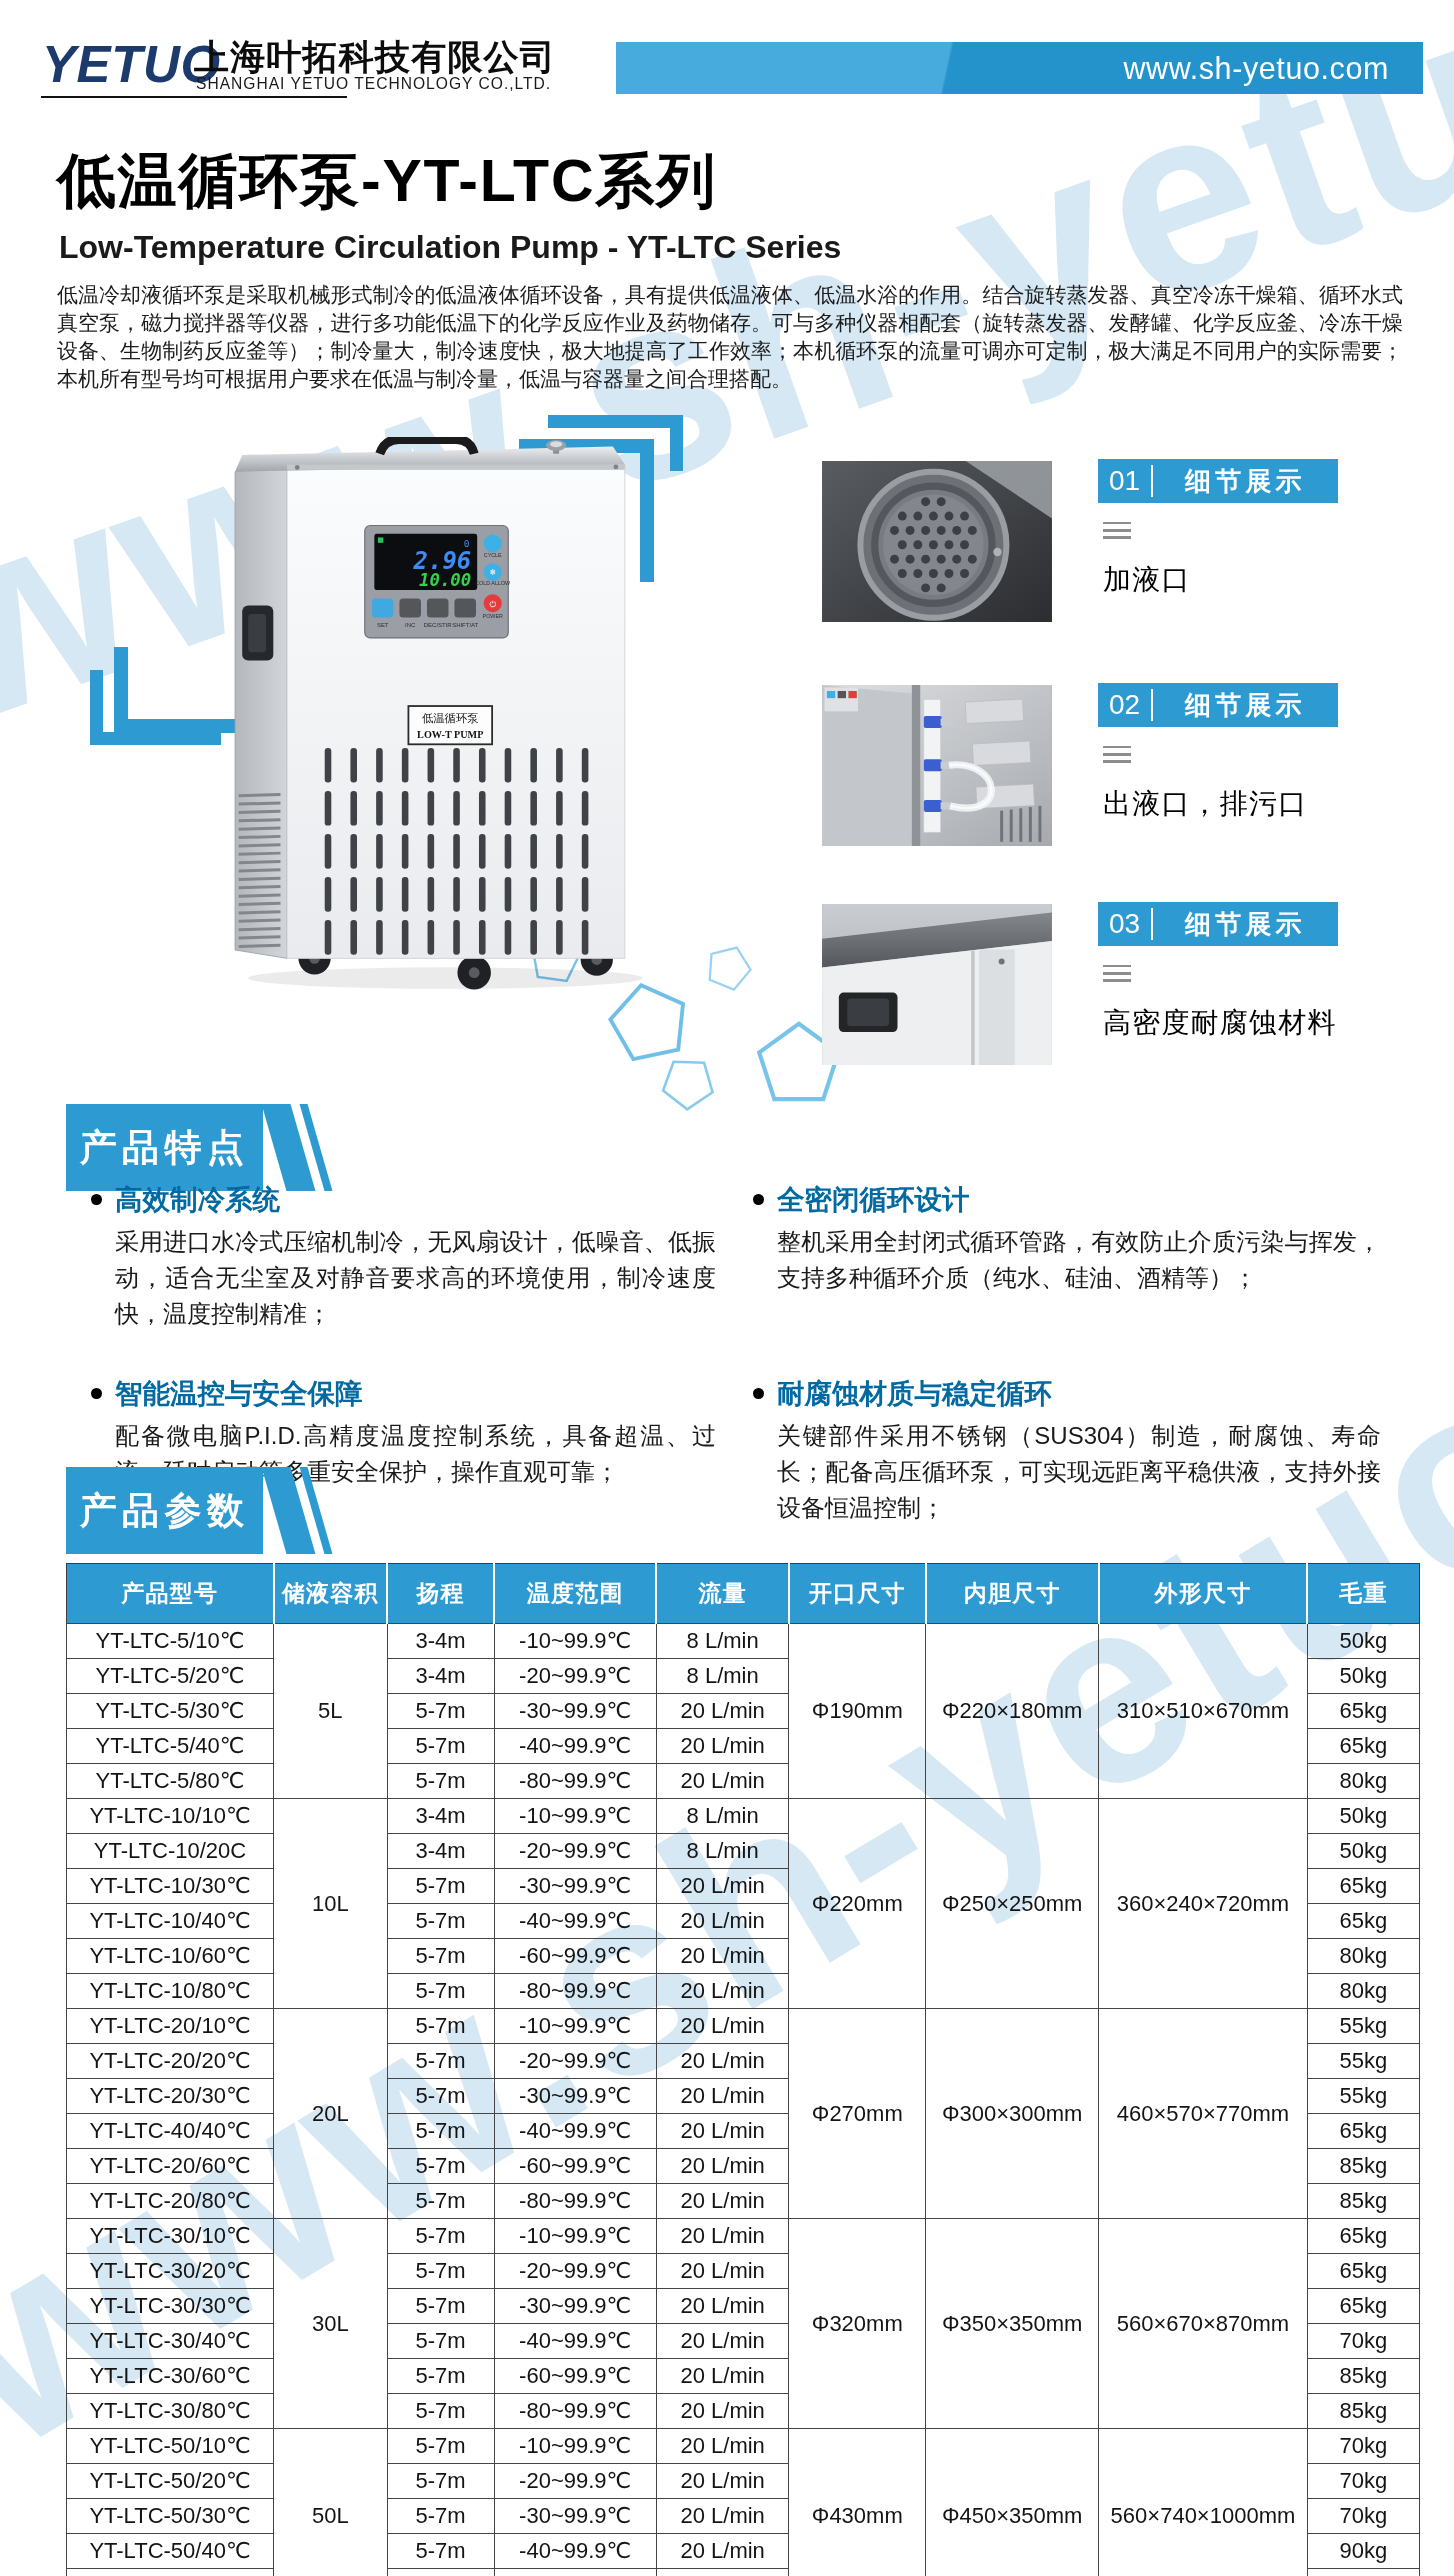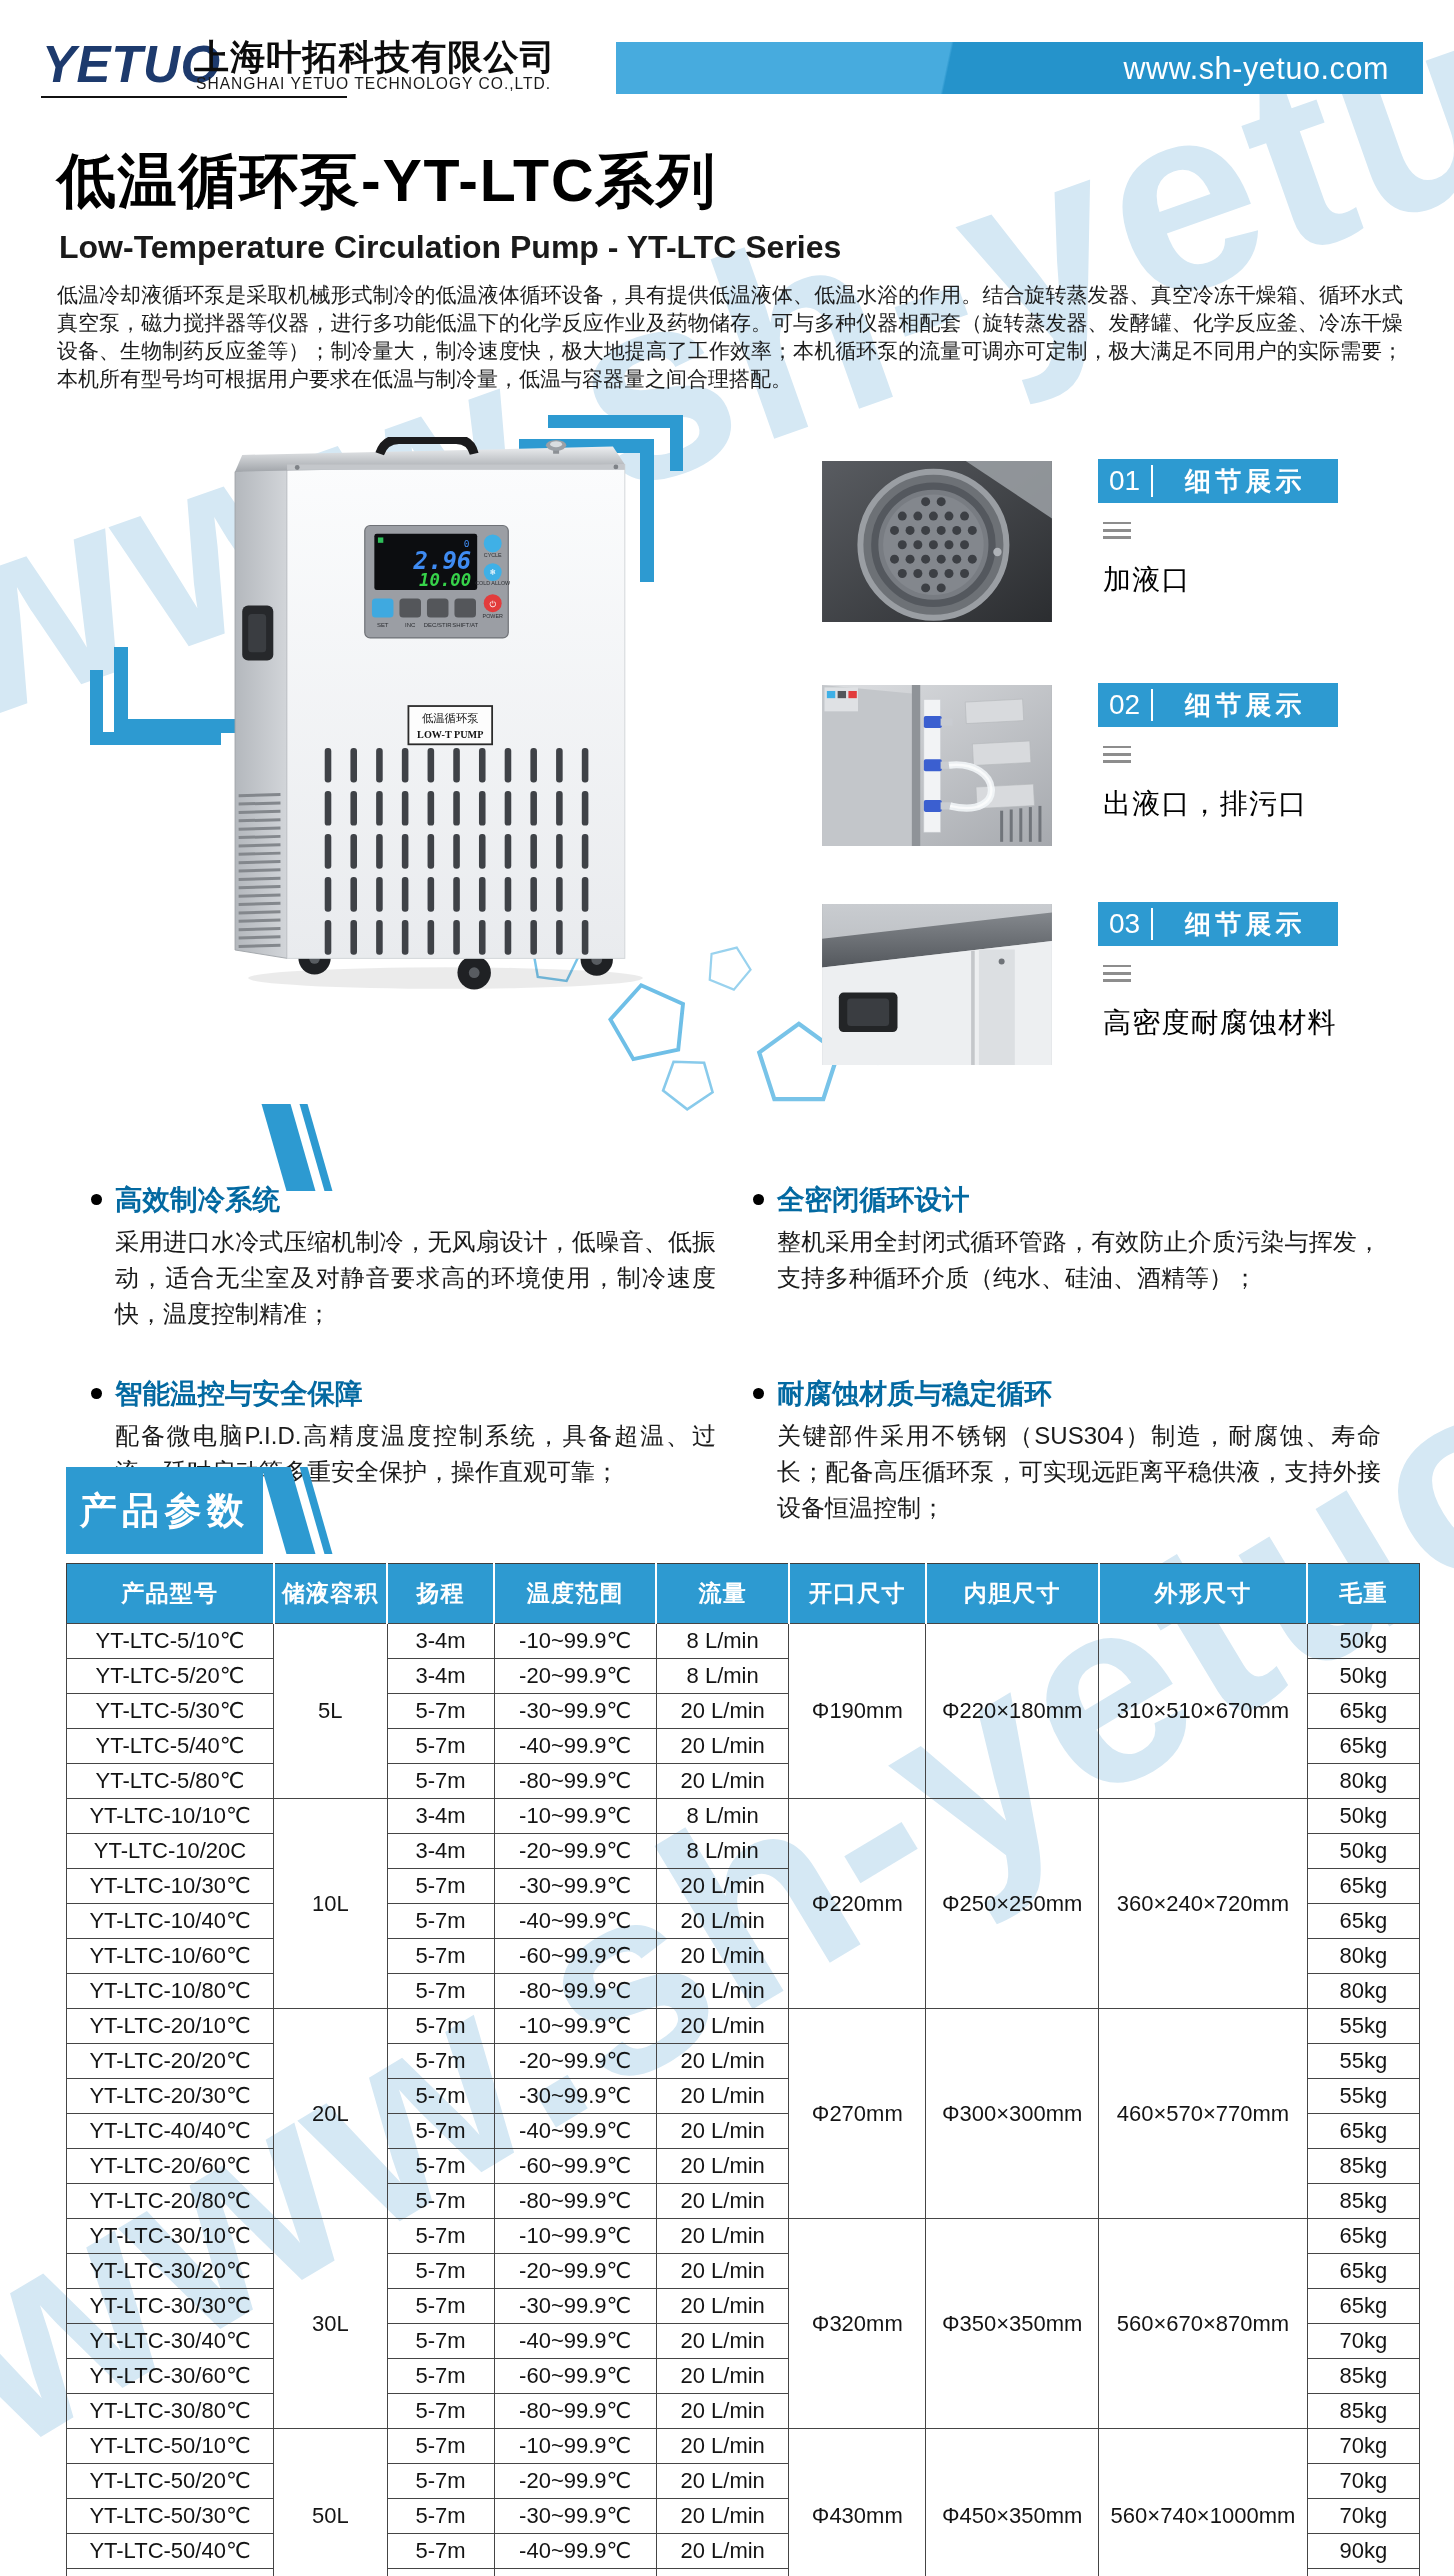--- a/index.html
+++ b/index.html
@@ -426,20 +426,21 @@
     <span class="dsep"></span>
     <span class="dtag">细节展示</span>
   </div>
   <div class="z dlist" style="top:965px">
       <i></i>
       <i></i>
       <i></i>
     </div>
   <div class="z dcaption" style="top:1004px">高密度耐腐蚀材料</div>
 
+  <div class="z sec-banner" style="left:66px;top:1104px">产品特点</div>
   <div class="stripe stripe-a" style="left:274px;top:1104px"></div>
   <div class="stripe stripe-b" style="left:312px;top:1104px"></div>
 
   <div class="z feat-bullet" style="left:91px;top:1194px"></div>
   <div class="z feat-title" style="left:115px;top:1182px">高效制冷系统</div>
   <div class="z feat-body" style="left:115px;top:1224px;width:601px">采用进口水冷式压缩机制冷，无风扇设计，低噪音、低振动，适合无尘室及对静音要求高的环境使用，制冷速度快，温度控制精准；</div>
 
   <div class="z feat-bullet" style="left:91px;top:1388px"></div>
   <div class="z feat-title" style="left:115px;top:1376px">智能温控与安全保障</div>
   <div class="z feat-body" style="left:115px;top:1418px;width:601px">配备微电脑P.I.D.高精度温度控制系统，具备超温、过流、延时启动等多重安全保护，操作直观可靠；</div>

